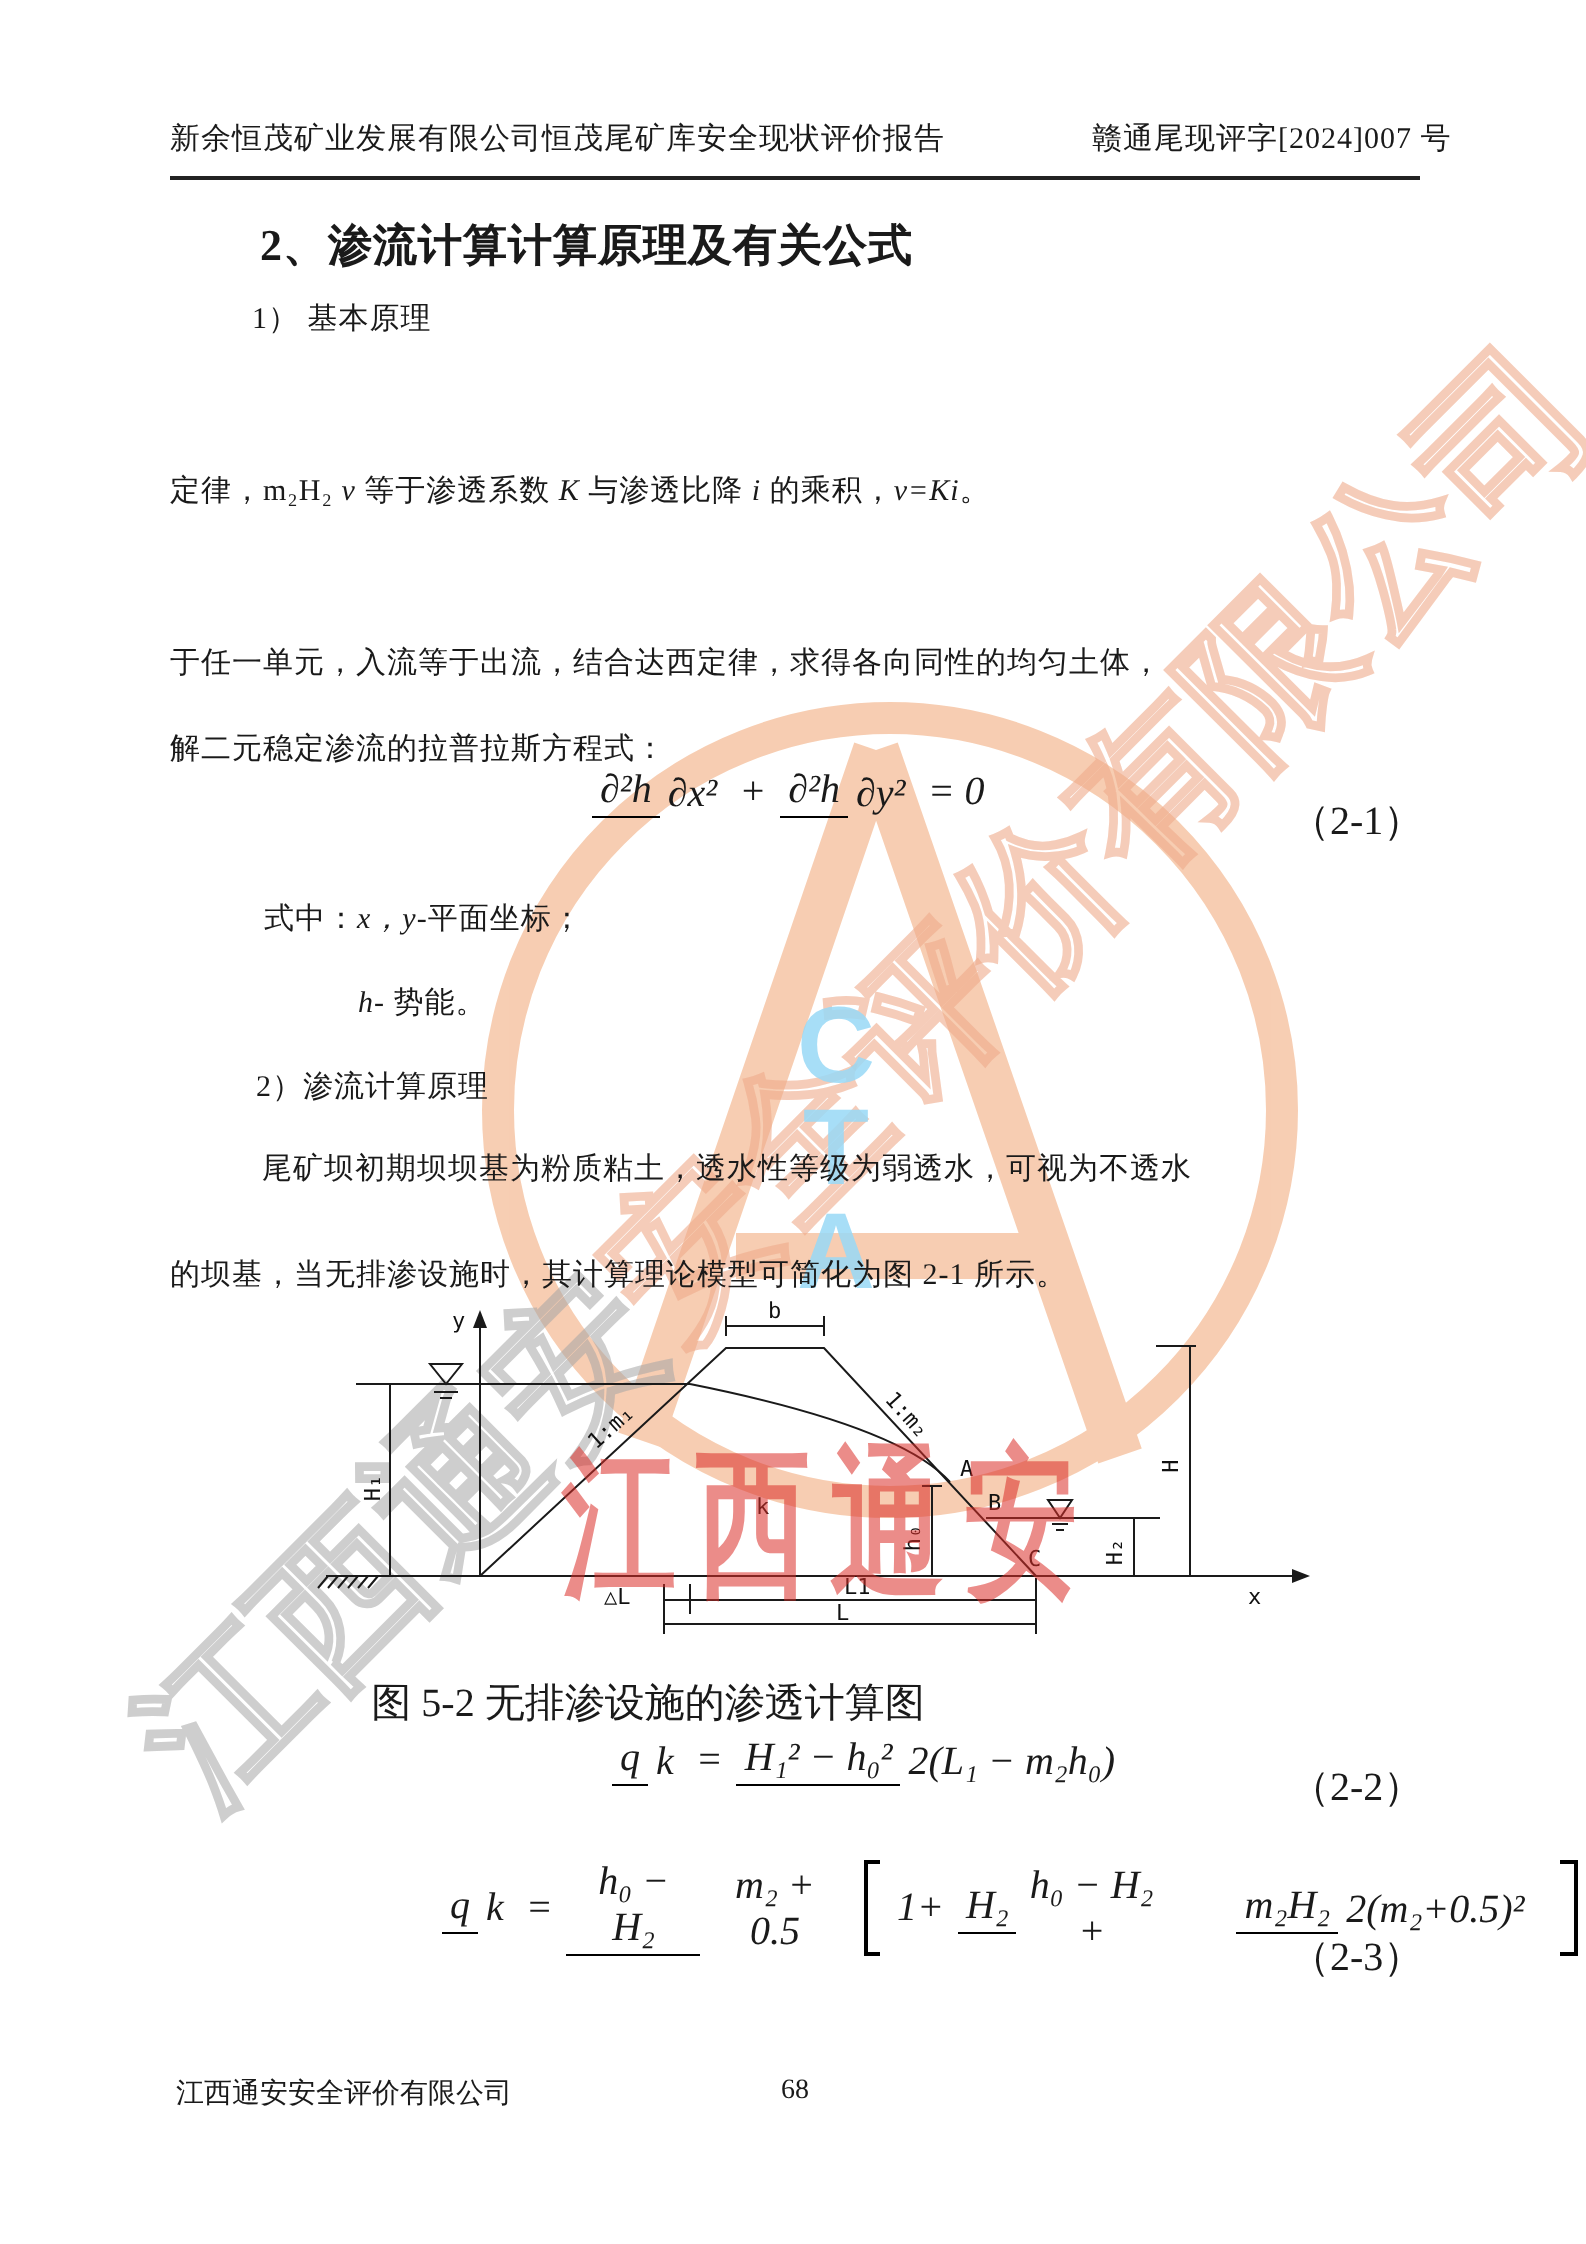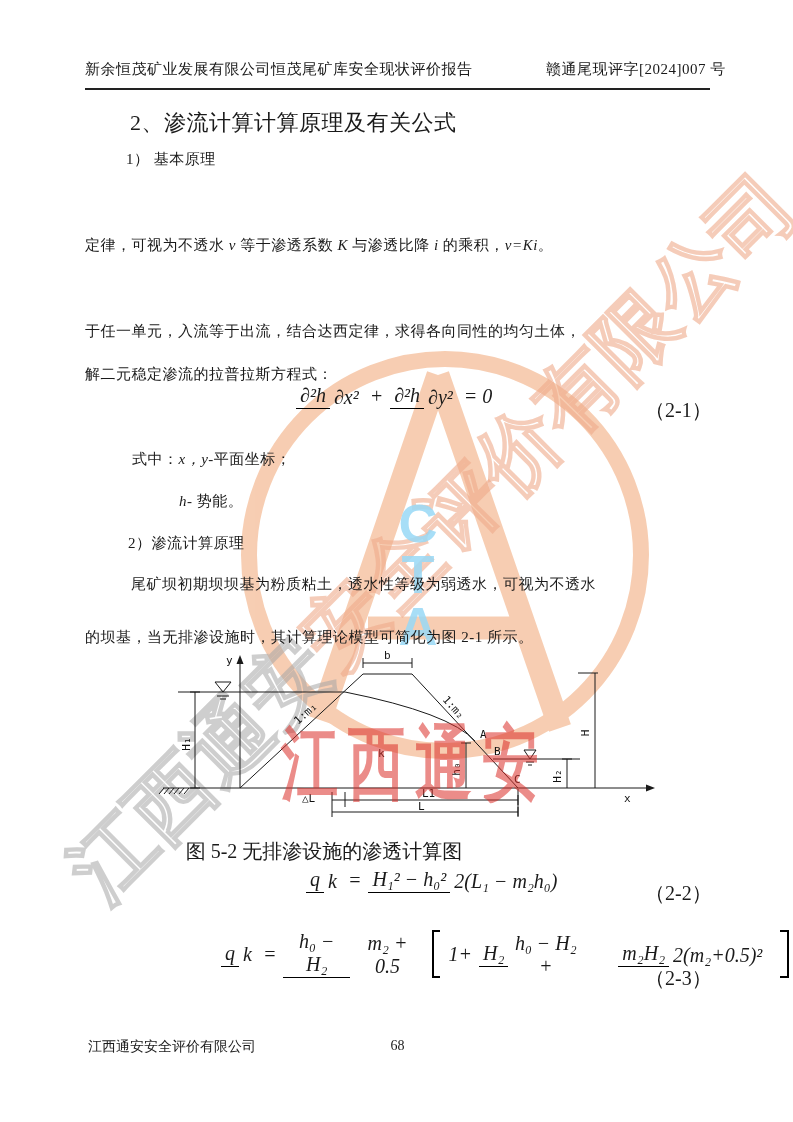--- a/index.html
+++ b/index.html
@@ -5,21 +5,21 @@
   html,body{margin:0;padding:0;background:#888;}
   #page{position:relative;width:793px;height:1122px;background:#ffffff;overflow:hidden;
         font-family:"Liberation Serif","DejaVu Sans",serif;color:#1a1a1a;}
   .abs{position:absolute;}
   
   .hdr-text{font-size:15px;letter-spacing:0.5px;white-space:nowrap;}
   .hdr-rule{position:absolute;left:85px;top:88px;width:625px;height:0;border-top:2px solid #222;}
   .ftr-text{font-size:14px;white-space:nowrap;}
   
   .cn{font-size:15px;letter-spacing:0.5px;white-space:nowrap;z-index:10;}
-  .title{font-weight:normal;font-size:22px;}
+  .title{font-weight:bold;font-size:22px;}
   .it{font-style:italic;font-family:"Liberation Serif",serif;}
   
   .formula{display:flex;align-items:center;font-style:italic;font-size:20px;z-index:10;}
   .frac{display:inline-flex;flex-direction:row;align-items:center;margin:0 3px;}
   .frac .num{padding:0 4px 1px 4px;border-bottom:1.5px solid #000;text-align:center;}
   .frac .den{padding:1px 4px 0 4px;text-align:center;}
   .op{margin:0 4px;}
   .flabel{font-style:normal;font-size:20px;z-index:10;}
   .lbrack,.rbrack{align-self:stretch;width:7px;margin:0 4px;}
   .lbrack{border-left:2px solid #000;border-top:2px solid #000;border-bottom:2px solid #000;}
@@ -67,21 +67,21 @@
 
   <div class="abs hdr-text" style="left:85px;top:60px;">新余恒茂矿业发展有限公司恒茂尾矿库安全现状评价报告</div>
   <div class="abs hdr-text" style="left:546px;top:60px;">赣通尾现评字[2024]007 号</div>
   <div class="hdr-rule"></div>
 
   <div class="abs cn title" style="left:130px;top:108px;">2、渗流计算计算原理及有关公式</div>
 
   <div class="abs cn" style="left:126px;top:150px;">1） 基本原理</div>
 
   <div class="abs cn" style="left:85px;top:236px;">
-    <span>定律，可视为不透水 </span><span class="it">v</span><span> 等于渗透系数 </span><span class="it">K</span><span> 与渗透比降 </span><span class="it">i</span><span> 的乘积，</span><span class="it">v=Ki</span><span>。</span>
+    <span>定律，m₂H₂ </span><span class="it">v</span><span> 等于渗透系数 </span><span class="it">K</span><span> 与渗透比降 </span><span class="it">i</span><span> 的乘积，</span><span class="it">v=Ki</span><span>。</span>
   </div>
 
   <div class="abs cn" style="left:85px;top:322px;">于任一单元，入流等于出流，结合达西定律，求得各向同性的均匀土体，</div>
   <div class="abs cn" style="left:85px;top:365px;">解二元稳定渗流的拉普拉斯方程式：</div>
 
   <div class="abs formula" style="left:293px;top:384px;">
     <span class="frac">
       <span class="num">∂²h</span>
       <span class="den">∂x²</span>
     </span>

